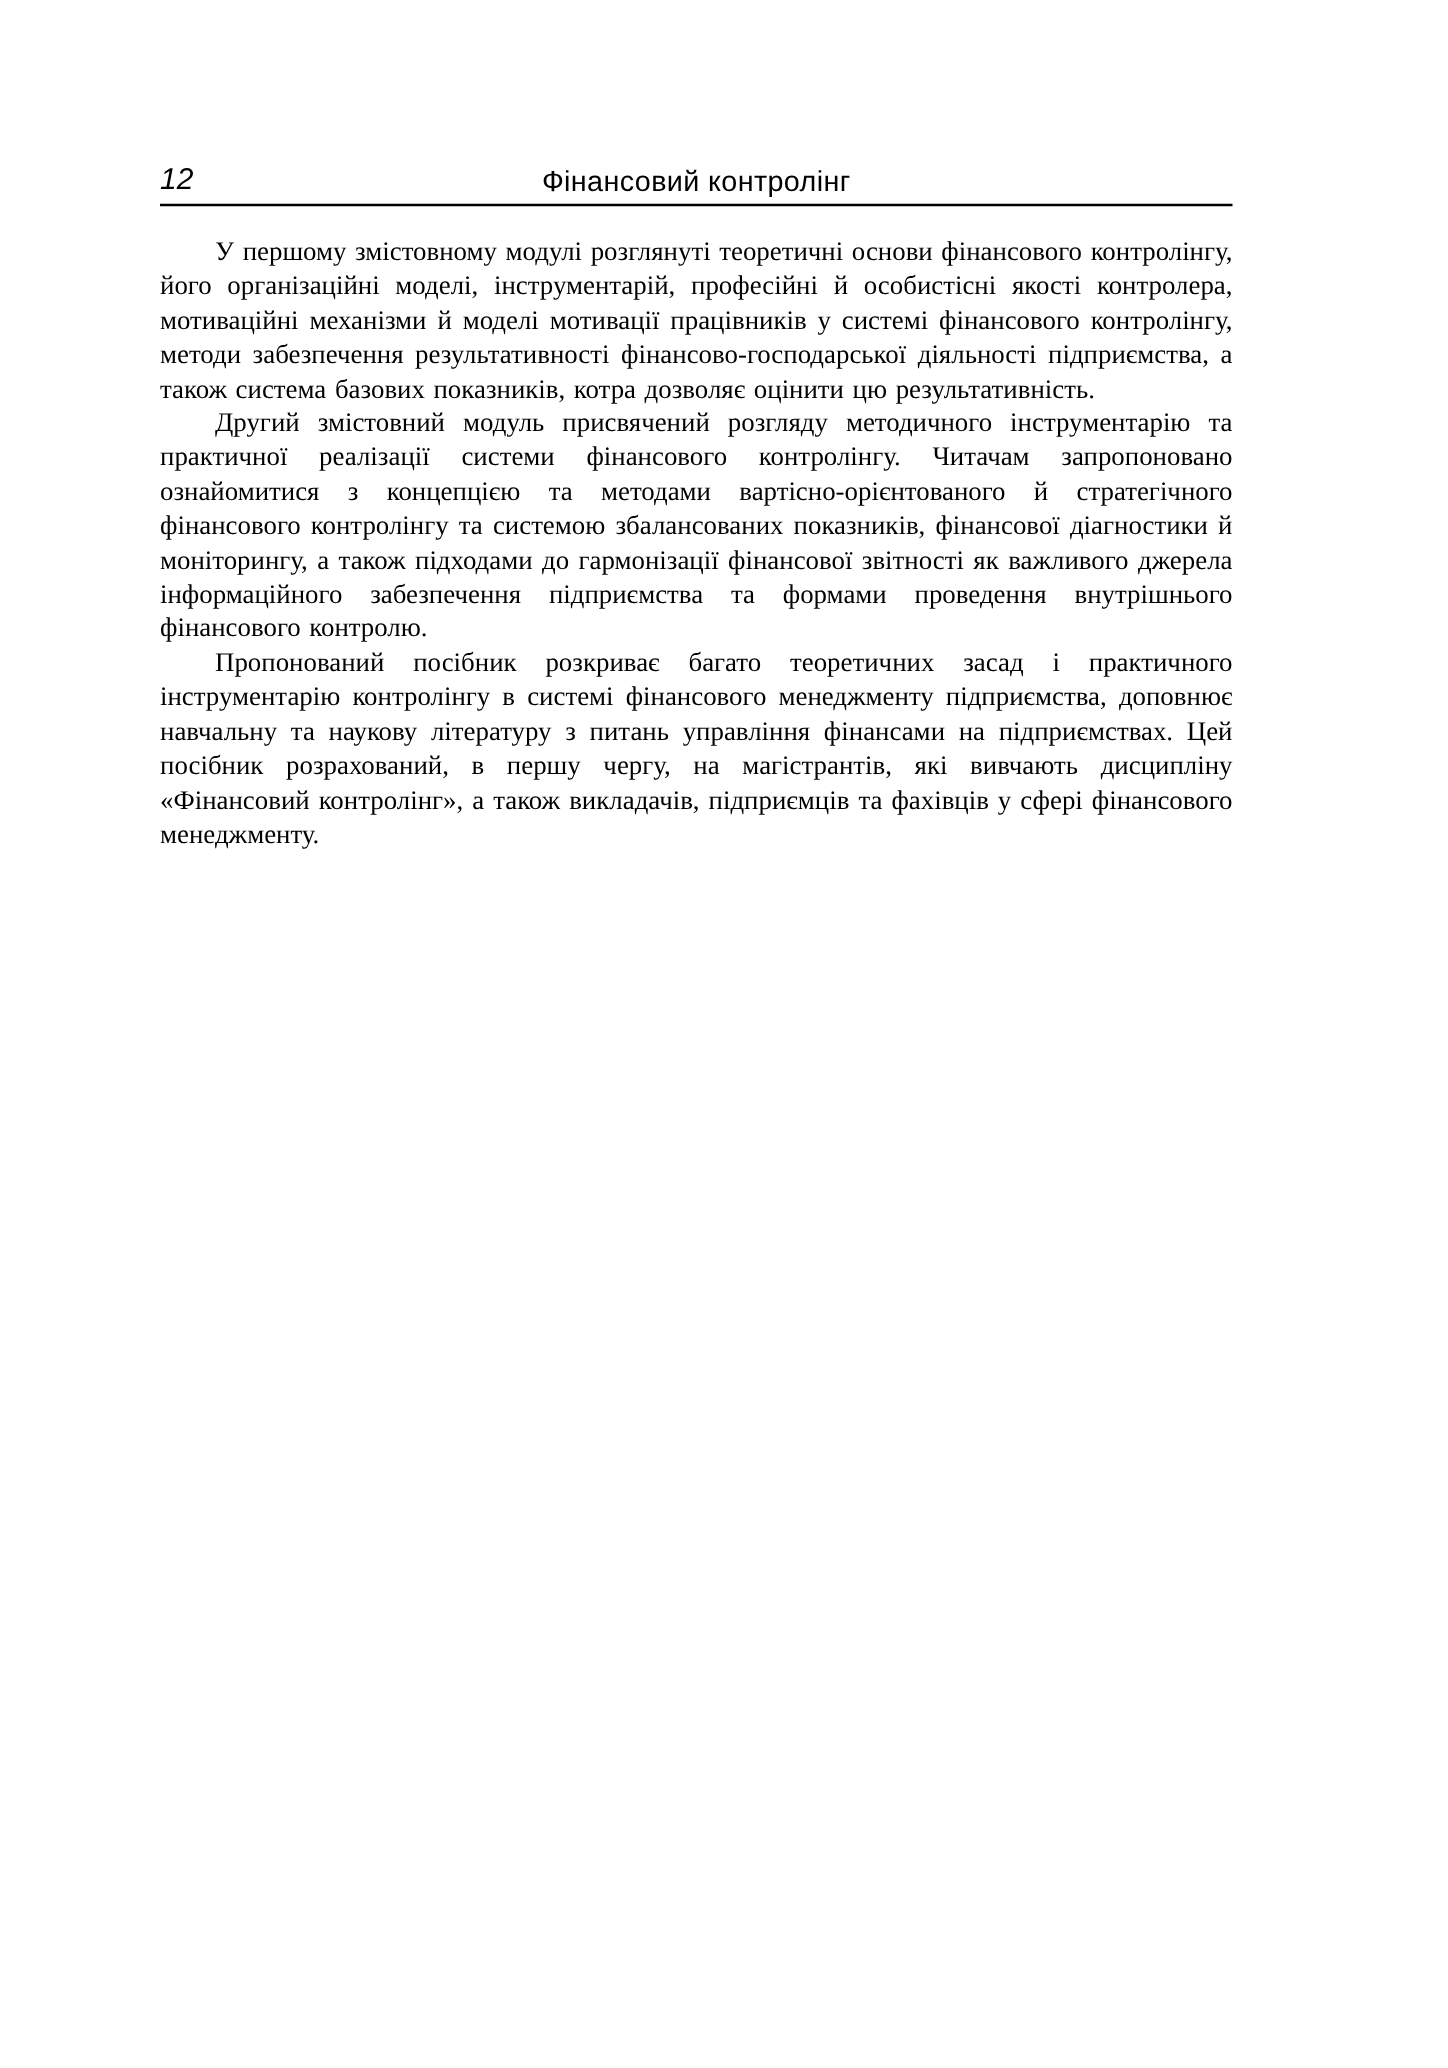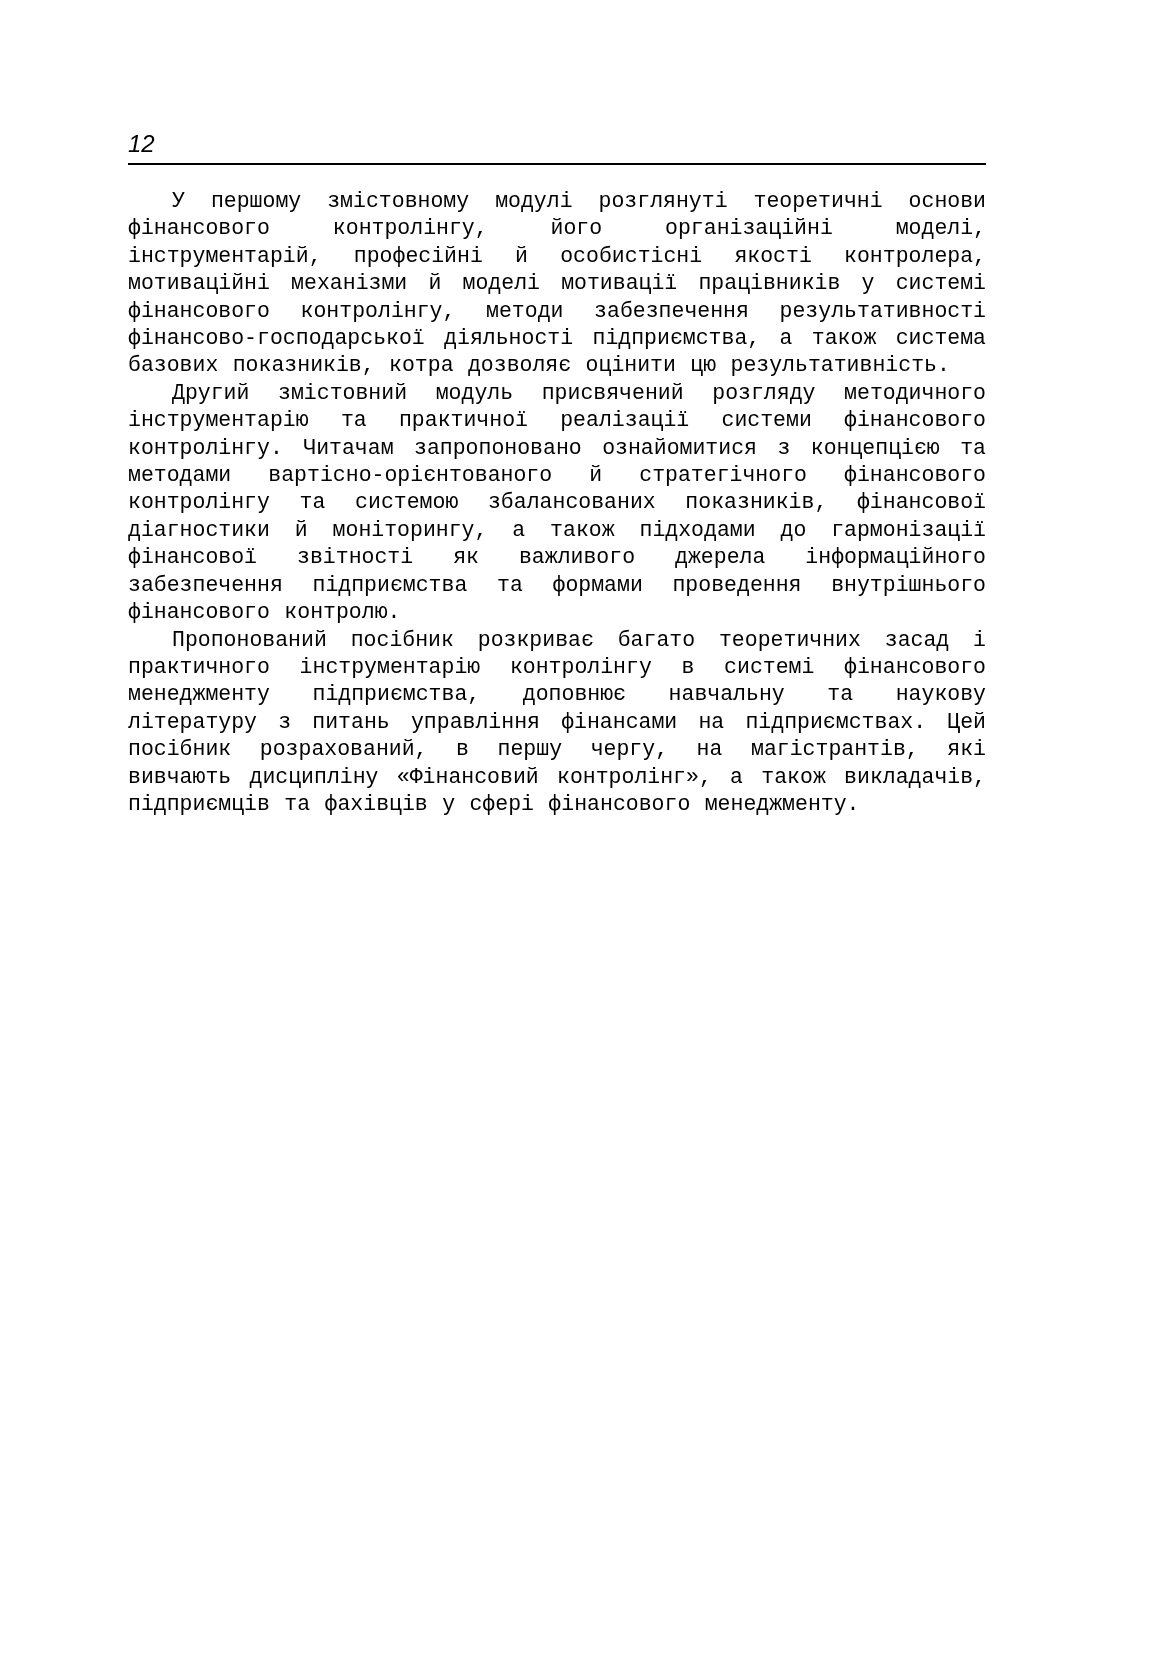--- a/index.html
+++ b/index.html
@@ -53,37 +53,37 @@
     left: 128px;
     width: 858px;
     height: 0;
     border-top: 2px solid #000000;
   }
   .content {
     position: absolute;
     top: 188px;
     left: 128px;
     width: 858px;
-    font-family: Liberation Mono, monospace;
   }
   .content p {
     font-size: 21.5px;
     line-height: 27.4px;
     text-align: justify;
     text-indent: 44px;
     word-spacing: 1.5px;
   }
 </style>
 </head>
 <body>
 
 <div class="page">
 
   <header class="page-header">
     <span class="page-number">12</span>
+    <span class="header-title">Фінансовий контролінг</span>
   </header>
 
   <div class="header-rule"></div>
 
   <main class="content">
     <p>У першому змістовному модулі розглянуті теоретичні основи фінансового контролінгу, його організаційні моделі, інструментарій, професійні й особистісні якості контролера, мотиваційні механізми й моделі мотивації працівників у системі фінансового контролінгу, методи забезпечення результативності фінансово-господарської діяльності підприємства, а також система базових показників, котра дозволяє оцінити цю результативність.</p>
     <p>Другий змістовний модуль присвячений розгляду методичного інструментарію та практичної реалізації системи фінансового контролінгу. Читачам запропоновано ознайомитися з концепцією та методами вартісно-орієнтованого й стратегічного фінансового контролінгу та системою збалансованих показників, фінансової діагностики й моніторингу, а також підходами до гармонізації фінансової звітності як важливого джерела інформаційного забезпечення підприємства та формами проведення внутрішнього фінансового контролю.</p>
     <p>Пропонований посібник розкриває багато теоретичних засад і практичного інструментарію контролінгу в системі фінансового менеджменту підприємства, доповнює навчальну та наукову літературу з питань управління фінансами на підприємствах. Цей посібник розрахований, в першу чергу, на магістрантів, які вивчають дисципліну «Фінансовий контролінг», а також викладачів, підприємців та фахівців у сфері фінансового менеджменту.</p>
   </main>
 

